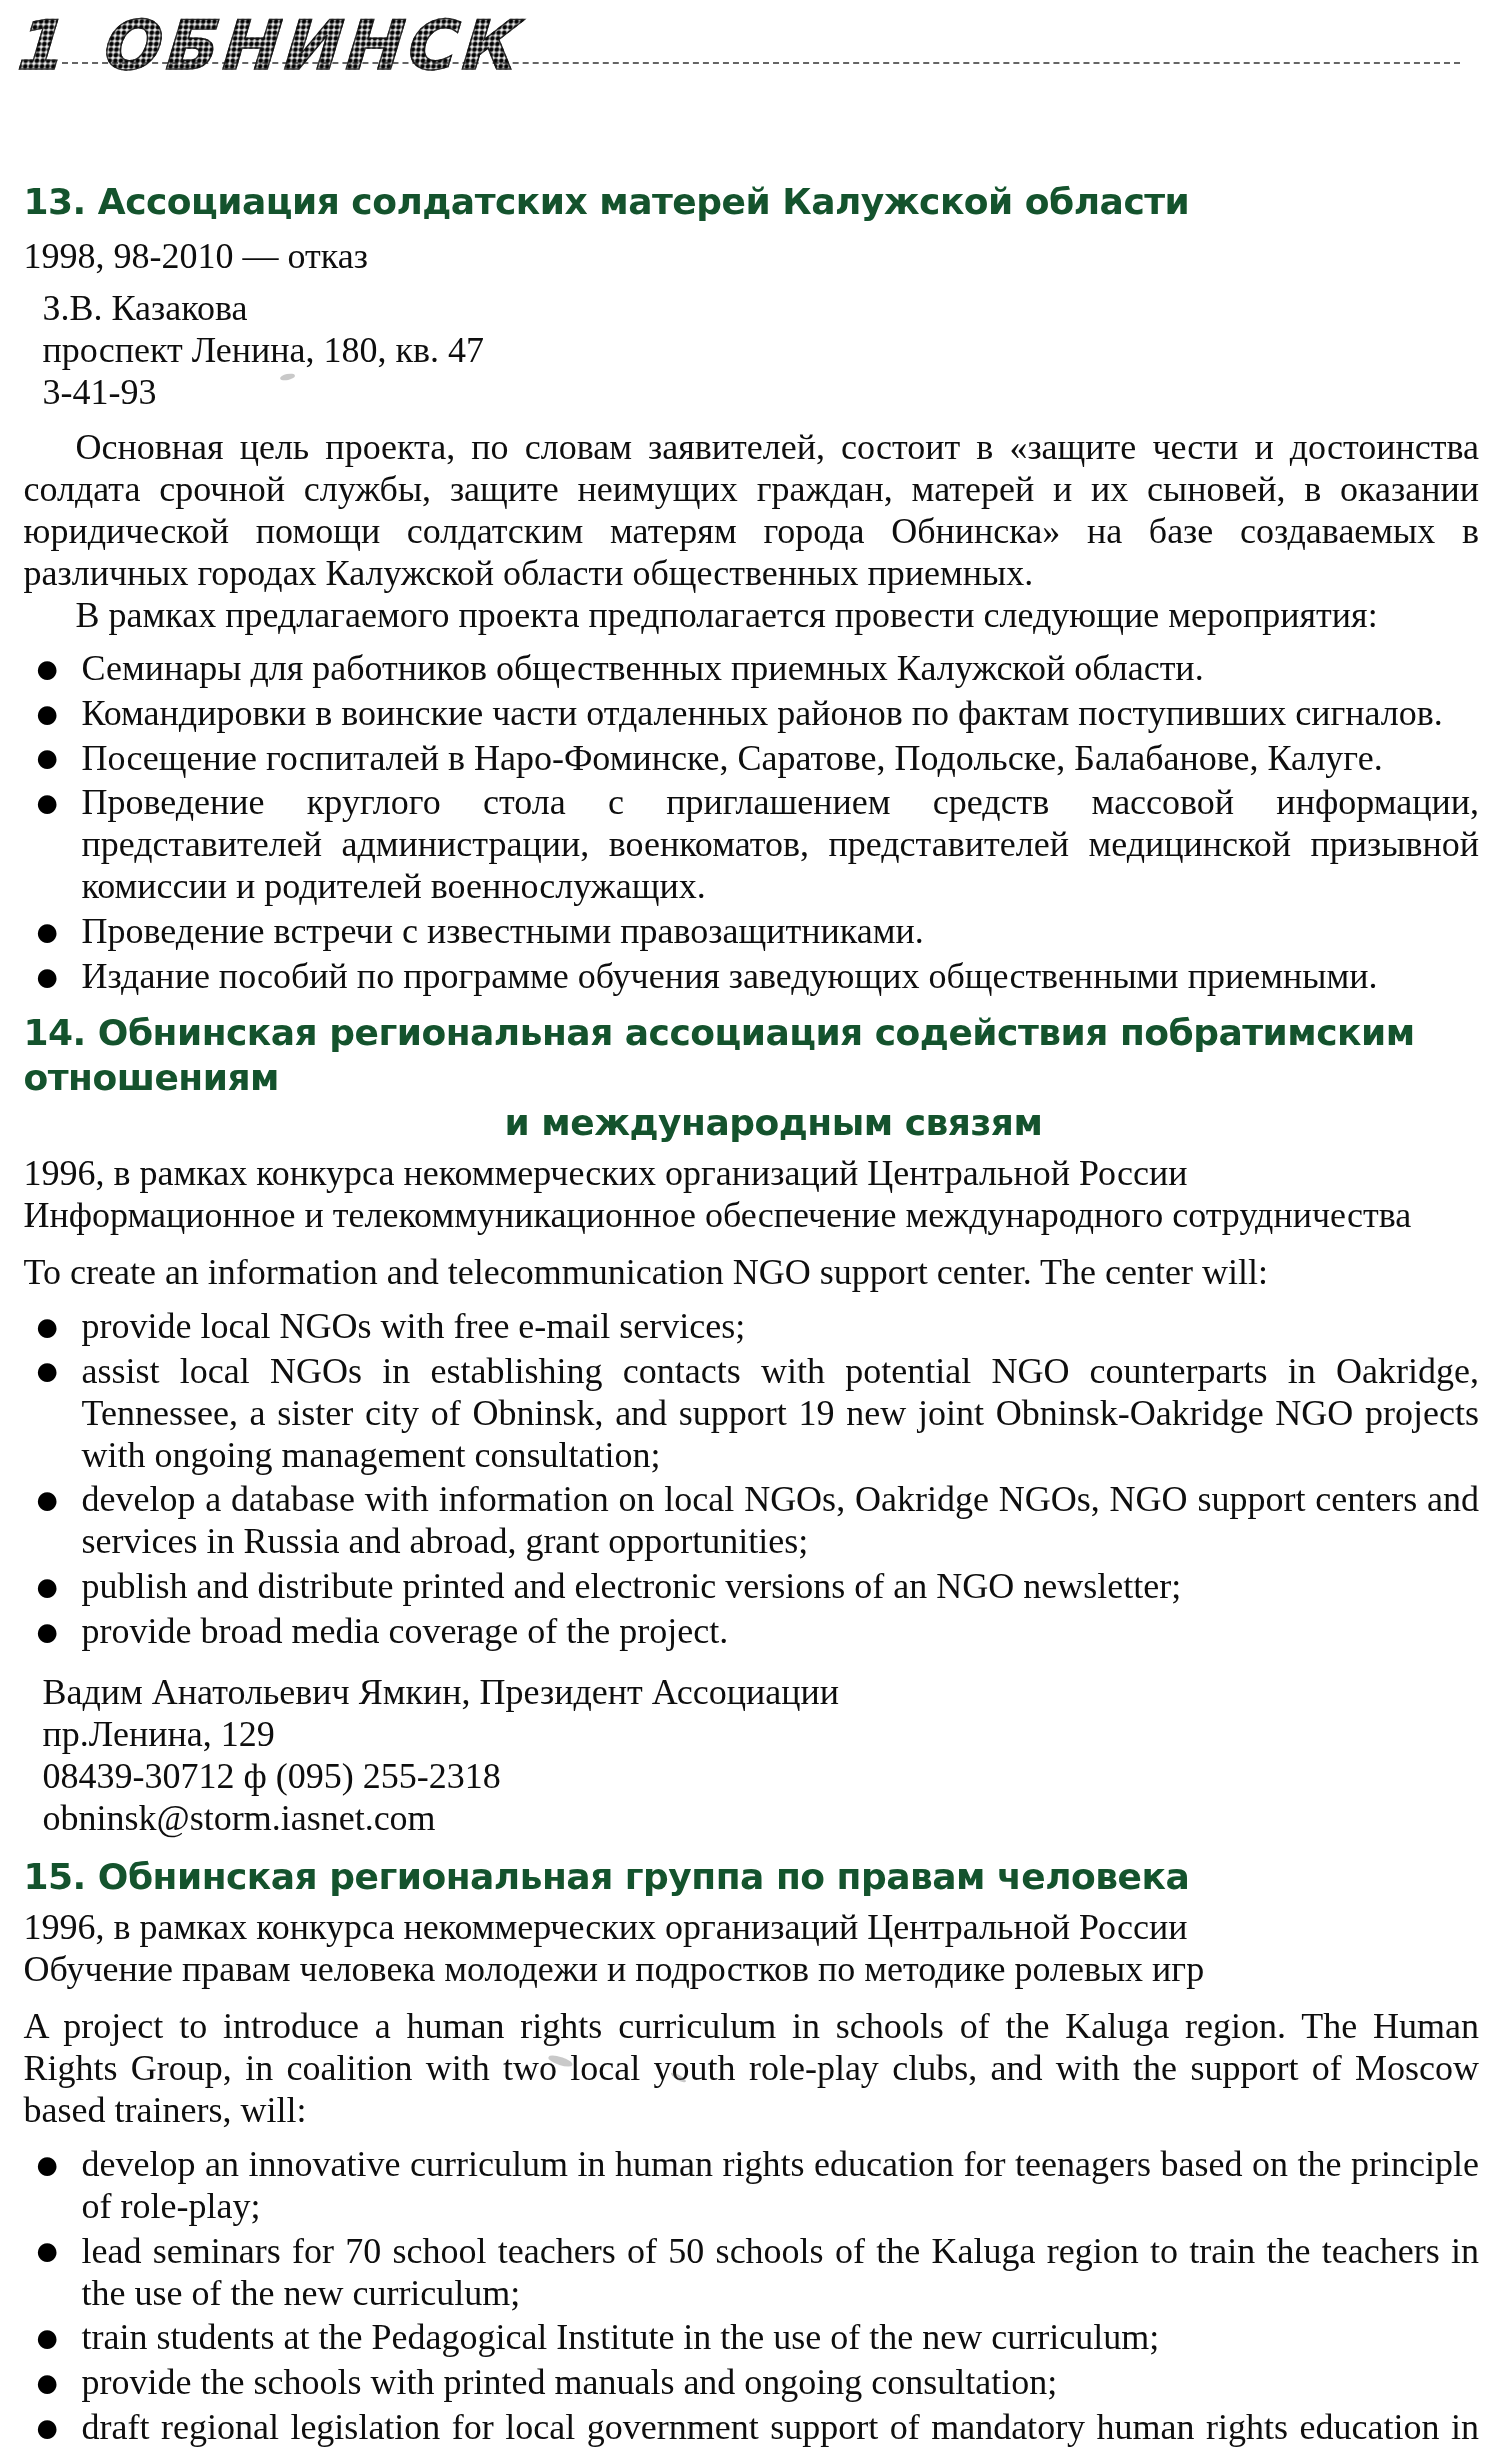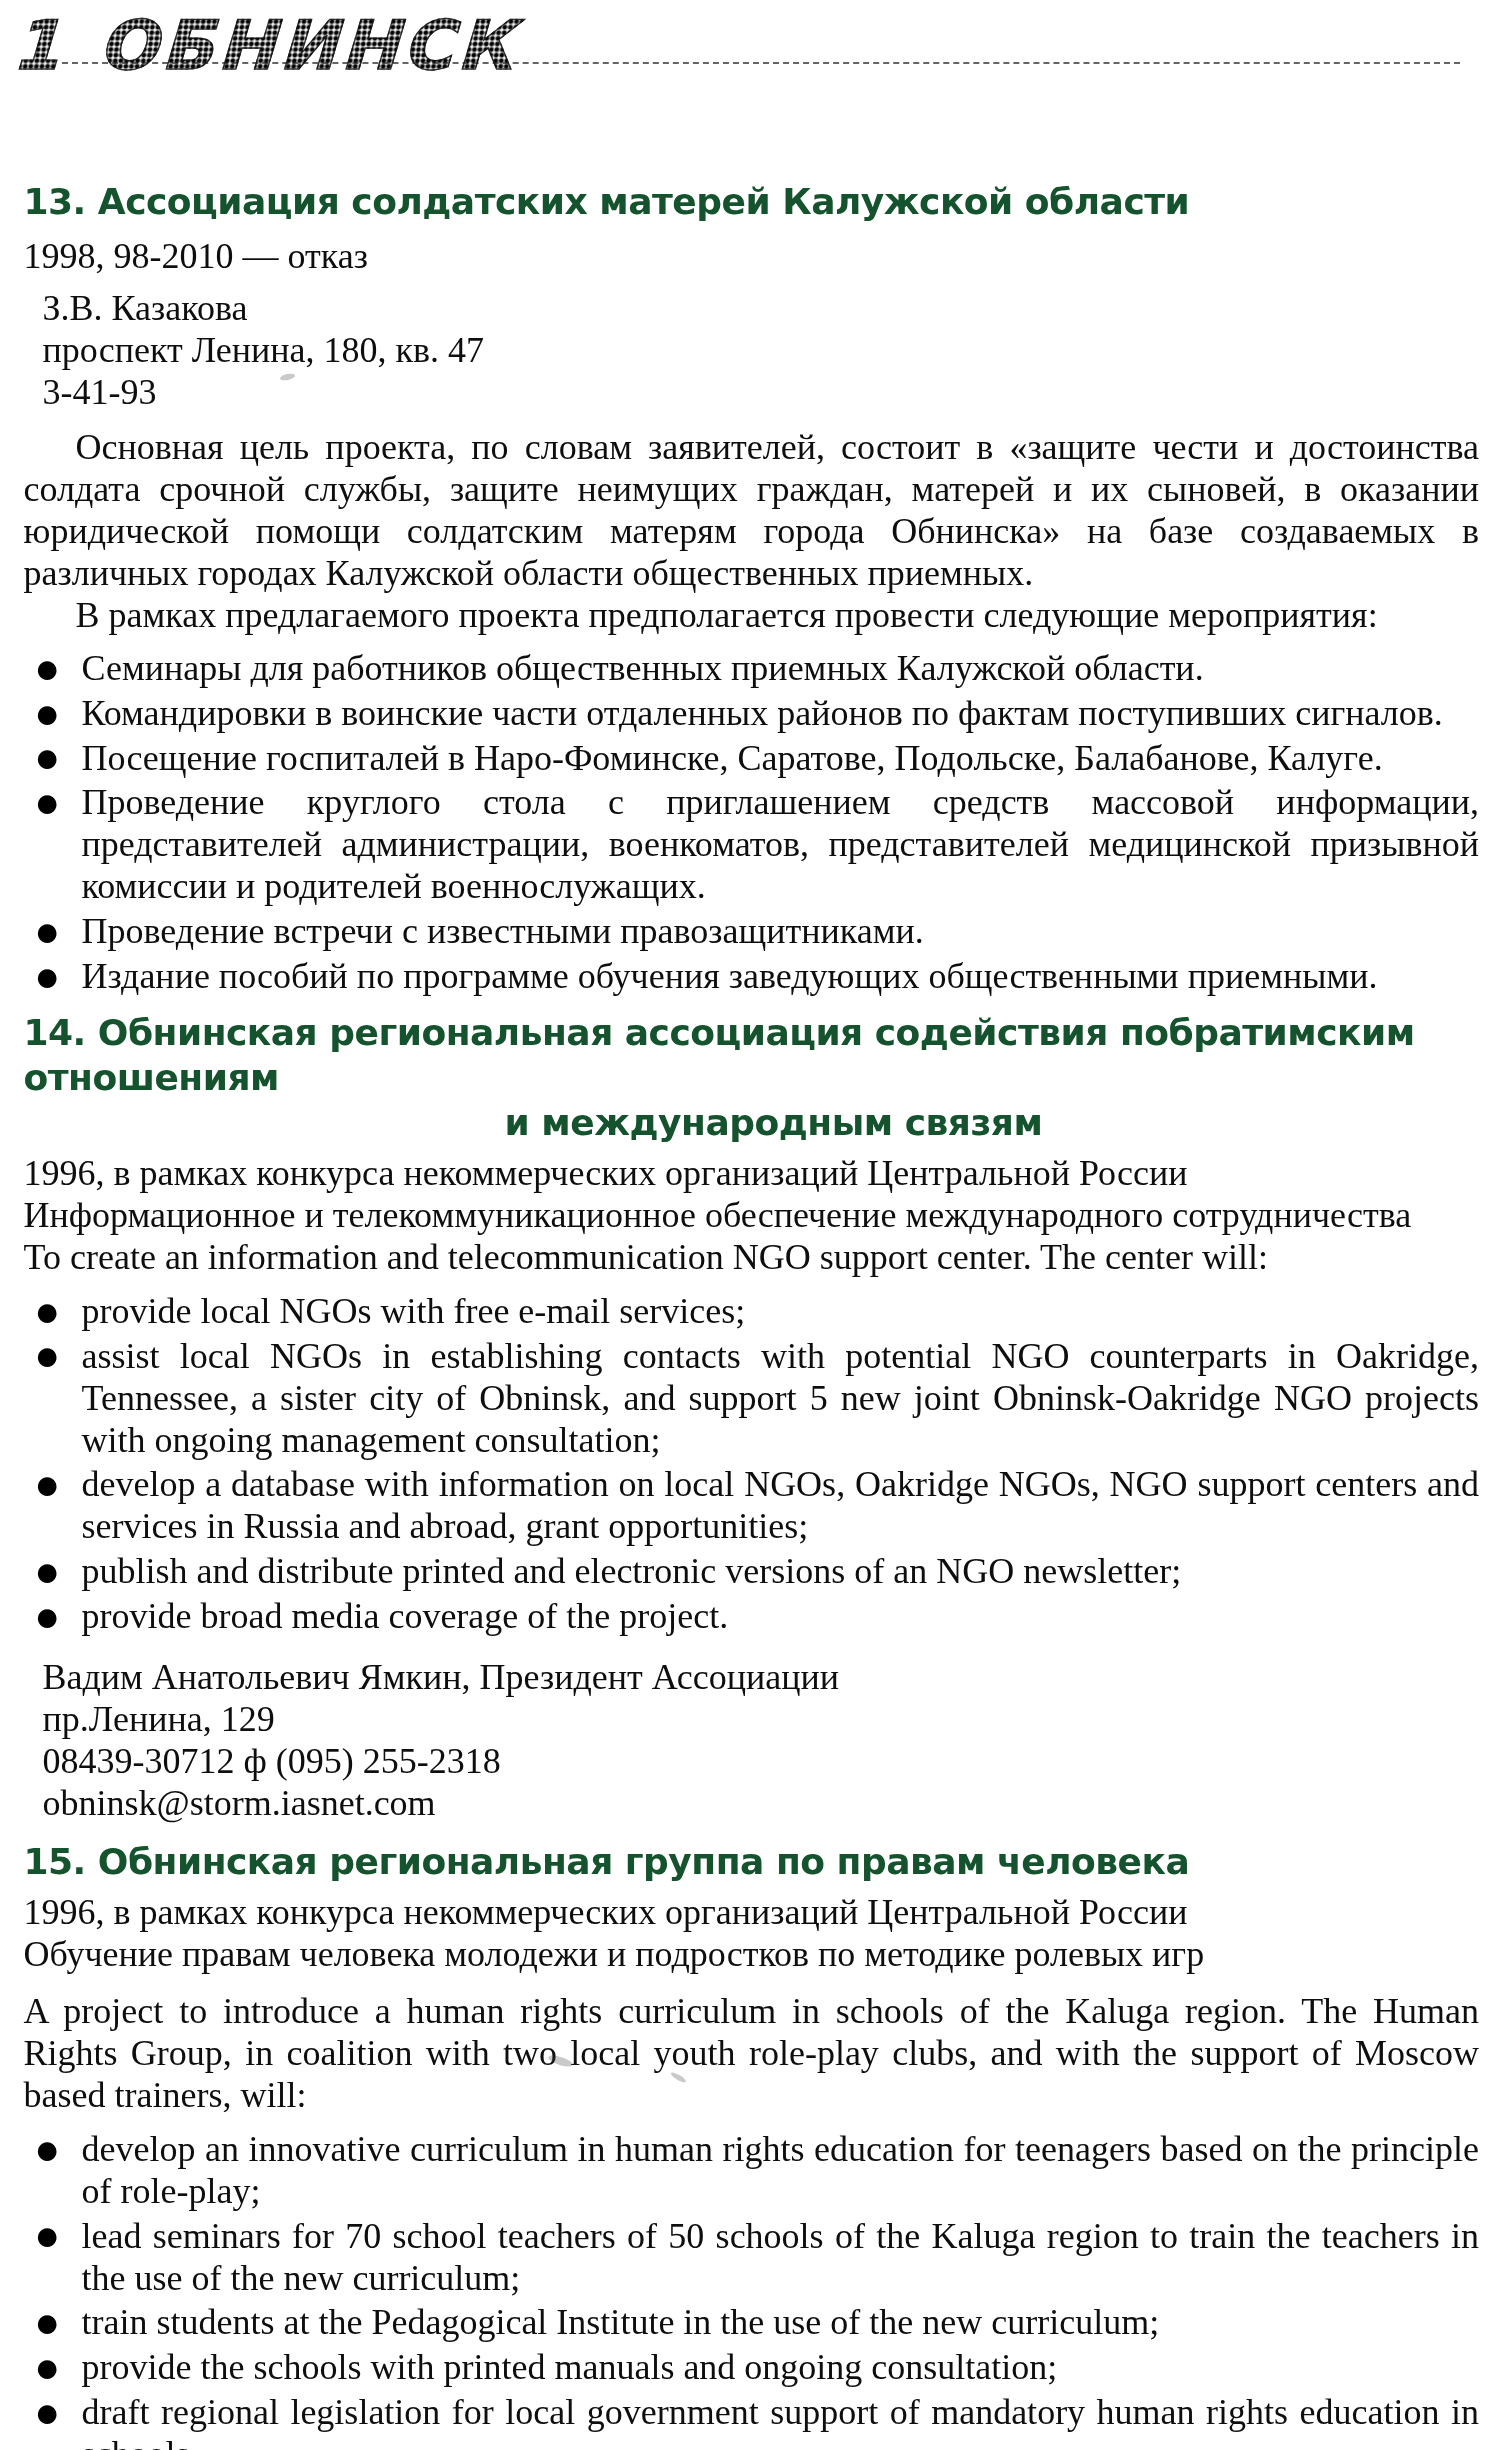--- a/index.html
+++ b/index.html
@@ -76,21 +76,21 @@
   }
   .dot {
     position: absolute; left: 13px; top: 0.9px;
     font-size: 24.5px; line-height: 42px;
     font-family: "DejaVu Sans", sans-serif;
     color: #000;
   }
 
   #entry-14 { margin-top: 13px; }
   #entry-14 .meta-block { margin-top: 7.5px; }
-  #entry-14 .intro { }
+  #entry-14 .intro { margin-top: 15px; }
   #entry-14 .contact-block { margin-top: 19px; }
 
   #entry-15 { margin-top: 15px; }
   #entry-15 .meta-block { margin-top: 7.5px; }
   #entry-15 .intro { margin-top: 15px; }
 
   
   .speck { position: absolute; background: rgba(60,60,60,.28); border-radius: 50%; }
   .speck-1 { left: 548px; top: 2057px; width: 24.5px; height: 7.5px; transform: rotate(18deg); }
   .speck-2 { left: 280px; top: 374px;  width: 15px; height: 5.6px; transform: rotate(-12deg); }
@@ -160,21 +160,21 @@
         <p class="serif">Информационное и телекоммуникационное обеспечение международного сотрудничества</p>
       </div>
       <p class="serif intro justify">To create an information and telecommunication NGO support center. The center will:</p>
       <ul class="blist">
         <li class="bitem">
           <span class="dot">●</span>
           <span class="btext">provide local NGOs with free e-mail services;</span>
         </li>
         <li class="bitem">
           <span class="dot">●</span>
-          <span class="btext">assist local NGOs in establishing contacts with potential NGO counterparts in Oakridge, Tennessee, a sister city of Obninsk, and support 5 new joint Obninsk-Oakridge NGO projects with ongoing management consultation;</span>
+          <span class="btext">assist local NGOs in establishing contacts with potential NGO counterparts in Oakridge, Tennessee, a sister city of Obninsk, and support 19 new joint Obninsk-Oakridge NGO projects with ongoing management consultation;</span>
         </li>
         <li class="bitem">
           <span class="dot">●</span>
           <span class="btext">develop a database with information on local NGOs, Oakridge NGOs, NGO support centers and services in Russia and abroad, grant opportunities;</span>
         </li>
         <li class="bitem">
           <span class="dot">●</span>
           <span class="btext">publish and distribute printed and electronic versions of an NGO newsletter;</span>
         </li>
         <li class="bitem">

